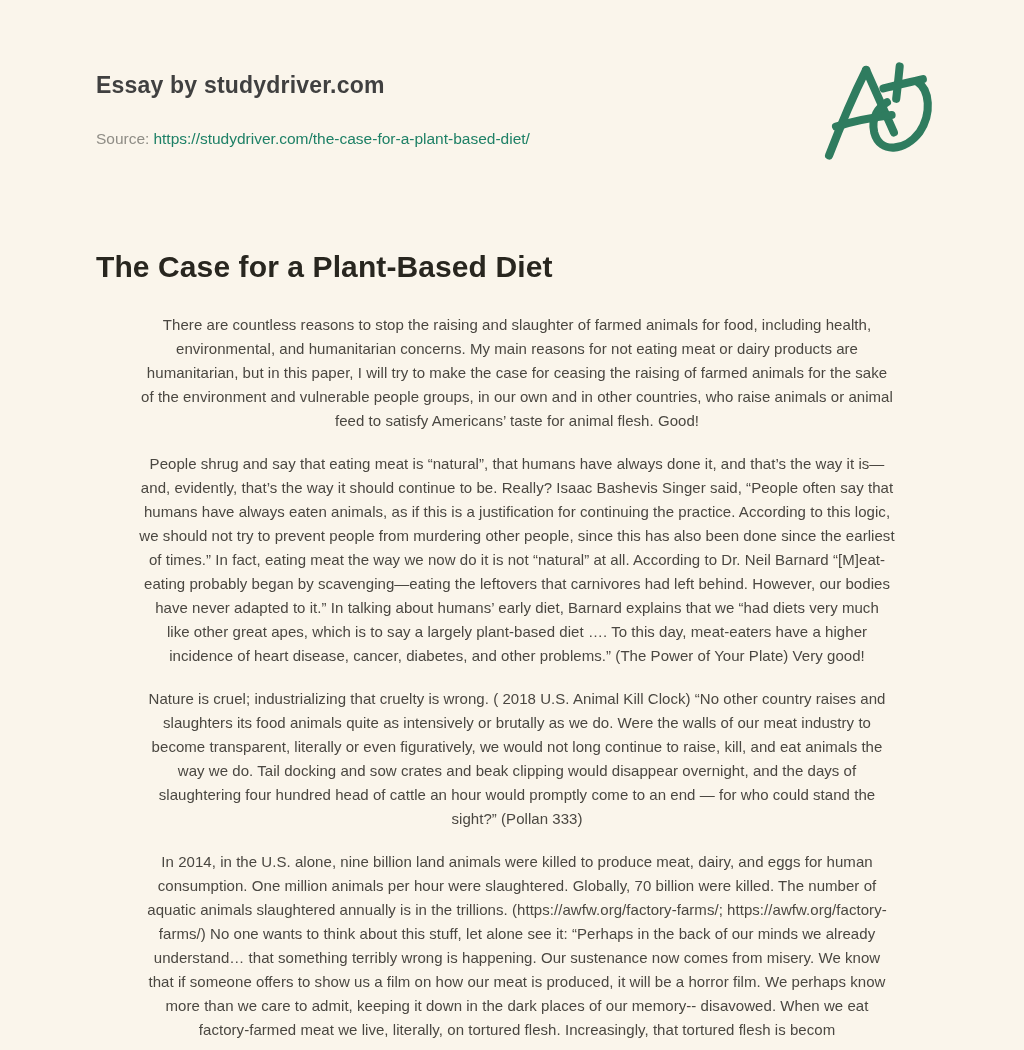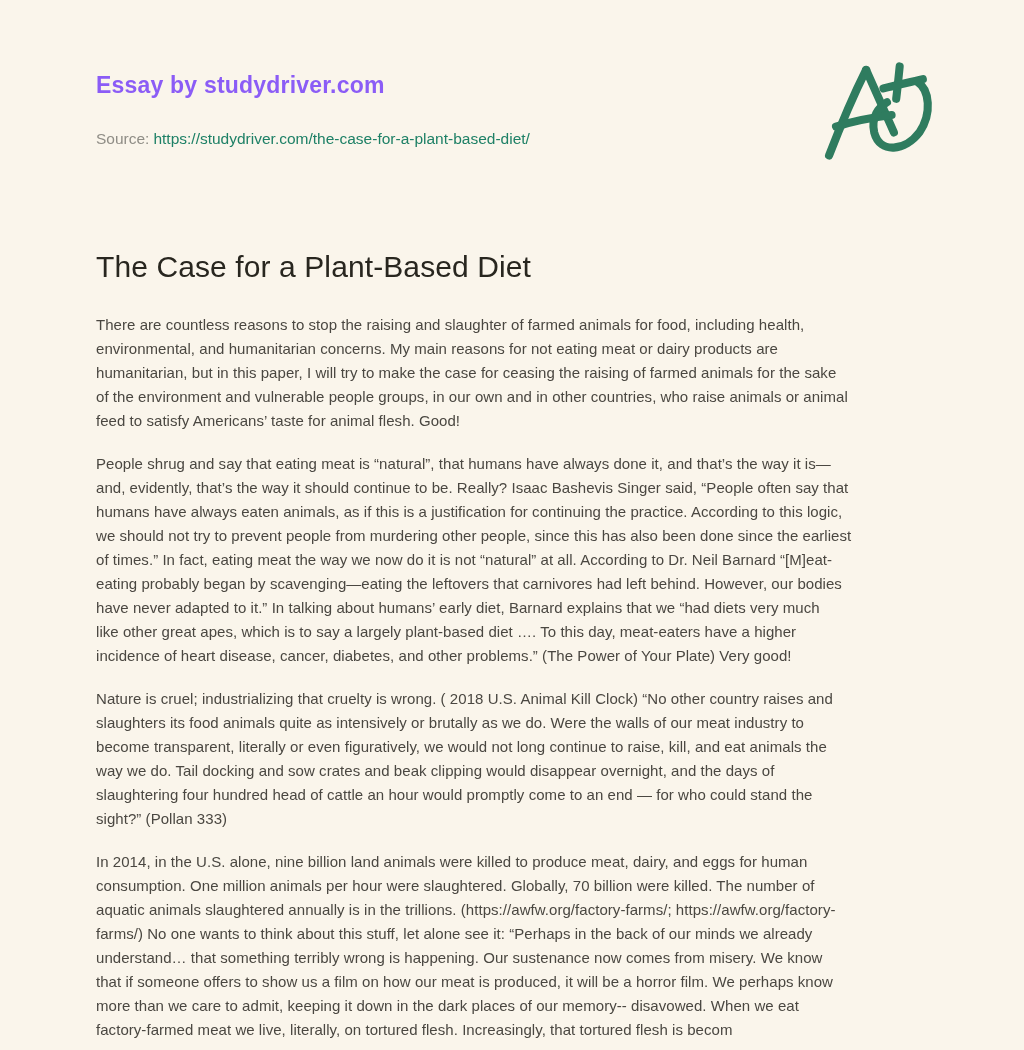--- a/index.html
+++ b/index.html
@@ -10,21 +10,21 @@
     margin:0 auto;
     background:#faf5eb;
     overflow:hidden;
     font-family:"Liberation Sans", sans-serif;
   }
   .byline{
     position:absolute;
     left:96px; top:72px;
     font-size:23px;
     font-weight:700;
-    color:#8b5cf6;
+    color:#404040;
     letter-spacing:0.2px;
   }
   .source-line{
     position:absolute;
     left:96px; top:130px;
     font-size:15.5px;
     color:#8f8d86;
   }
   .source-link{
     color:#1e8066;
@@ -36,37 +36,38 @@
     position:absolute;
     left:822px; top:56px;
     width:116px; height:110px;
   }
   .logo svg{width:100%;height:100%;}
   .essay-title{
     position:absolute;
     left:96px; top:250px;
     margin:0;
     font-size:30px;
-    font-weight:400;
+    font-weight:700;
     color:#28261f;
     letter-spacing:0.1px;
     text-align:right;
   }
   .content{
     position:absolute;
     left:96px; top:313px;
     width:842px;
   }
   .content p{
     margin:0 0 19px 0;
     font-size:15px;
     line-height:24px;
     color:#4a4741;
     white-space:pre;
     letter-spacing:0.05px;
+    text-align:center;
   }
 </style>
 </head>
 <body>
 
 <div class="page">
 
   <div class="byline">Essay by studydriver.com</div>
 
   <div class="source-line">

